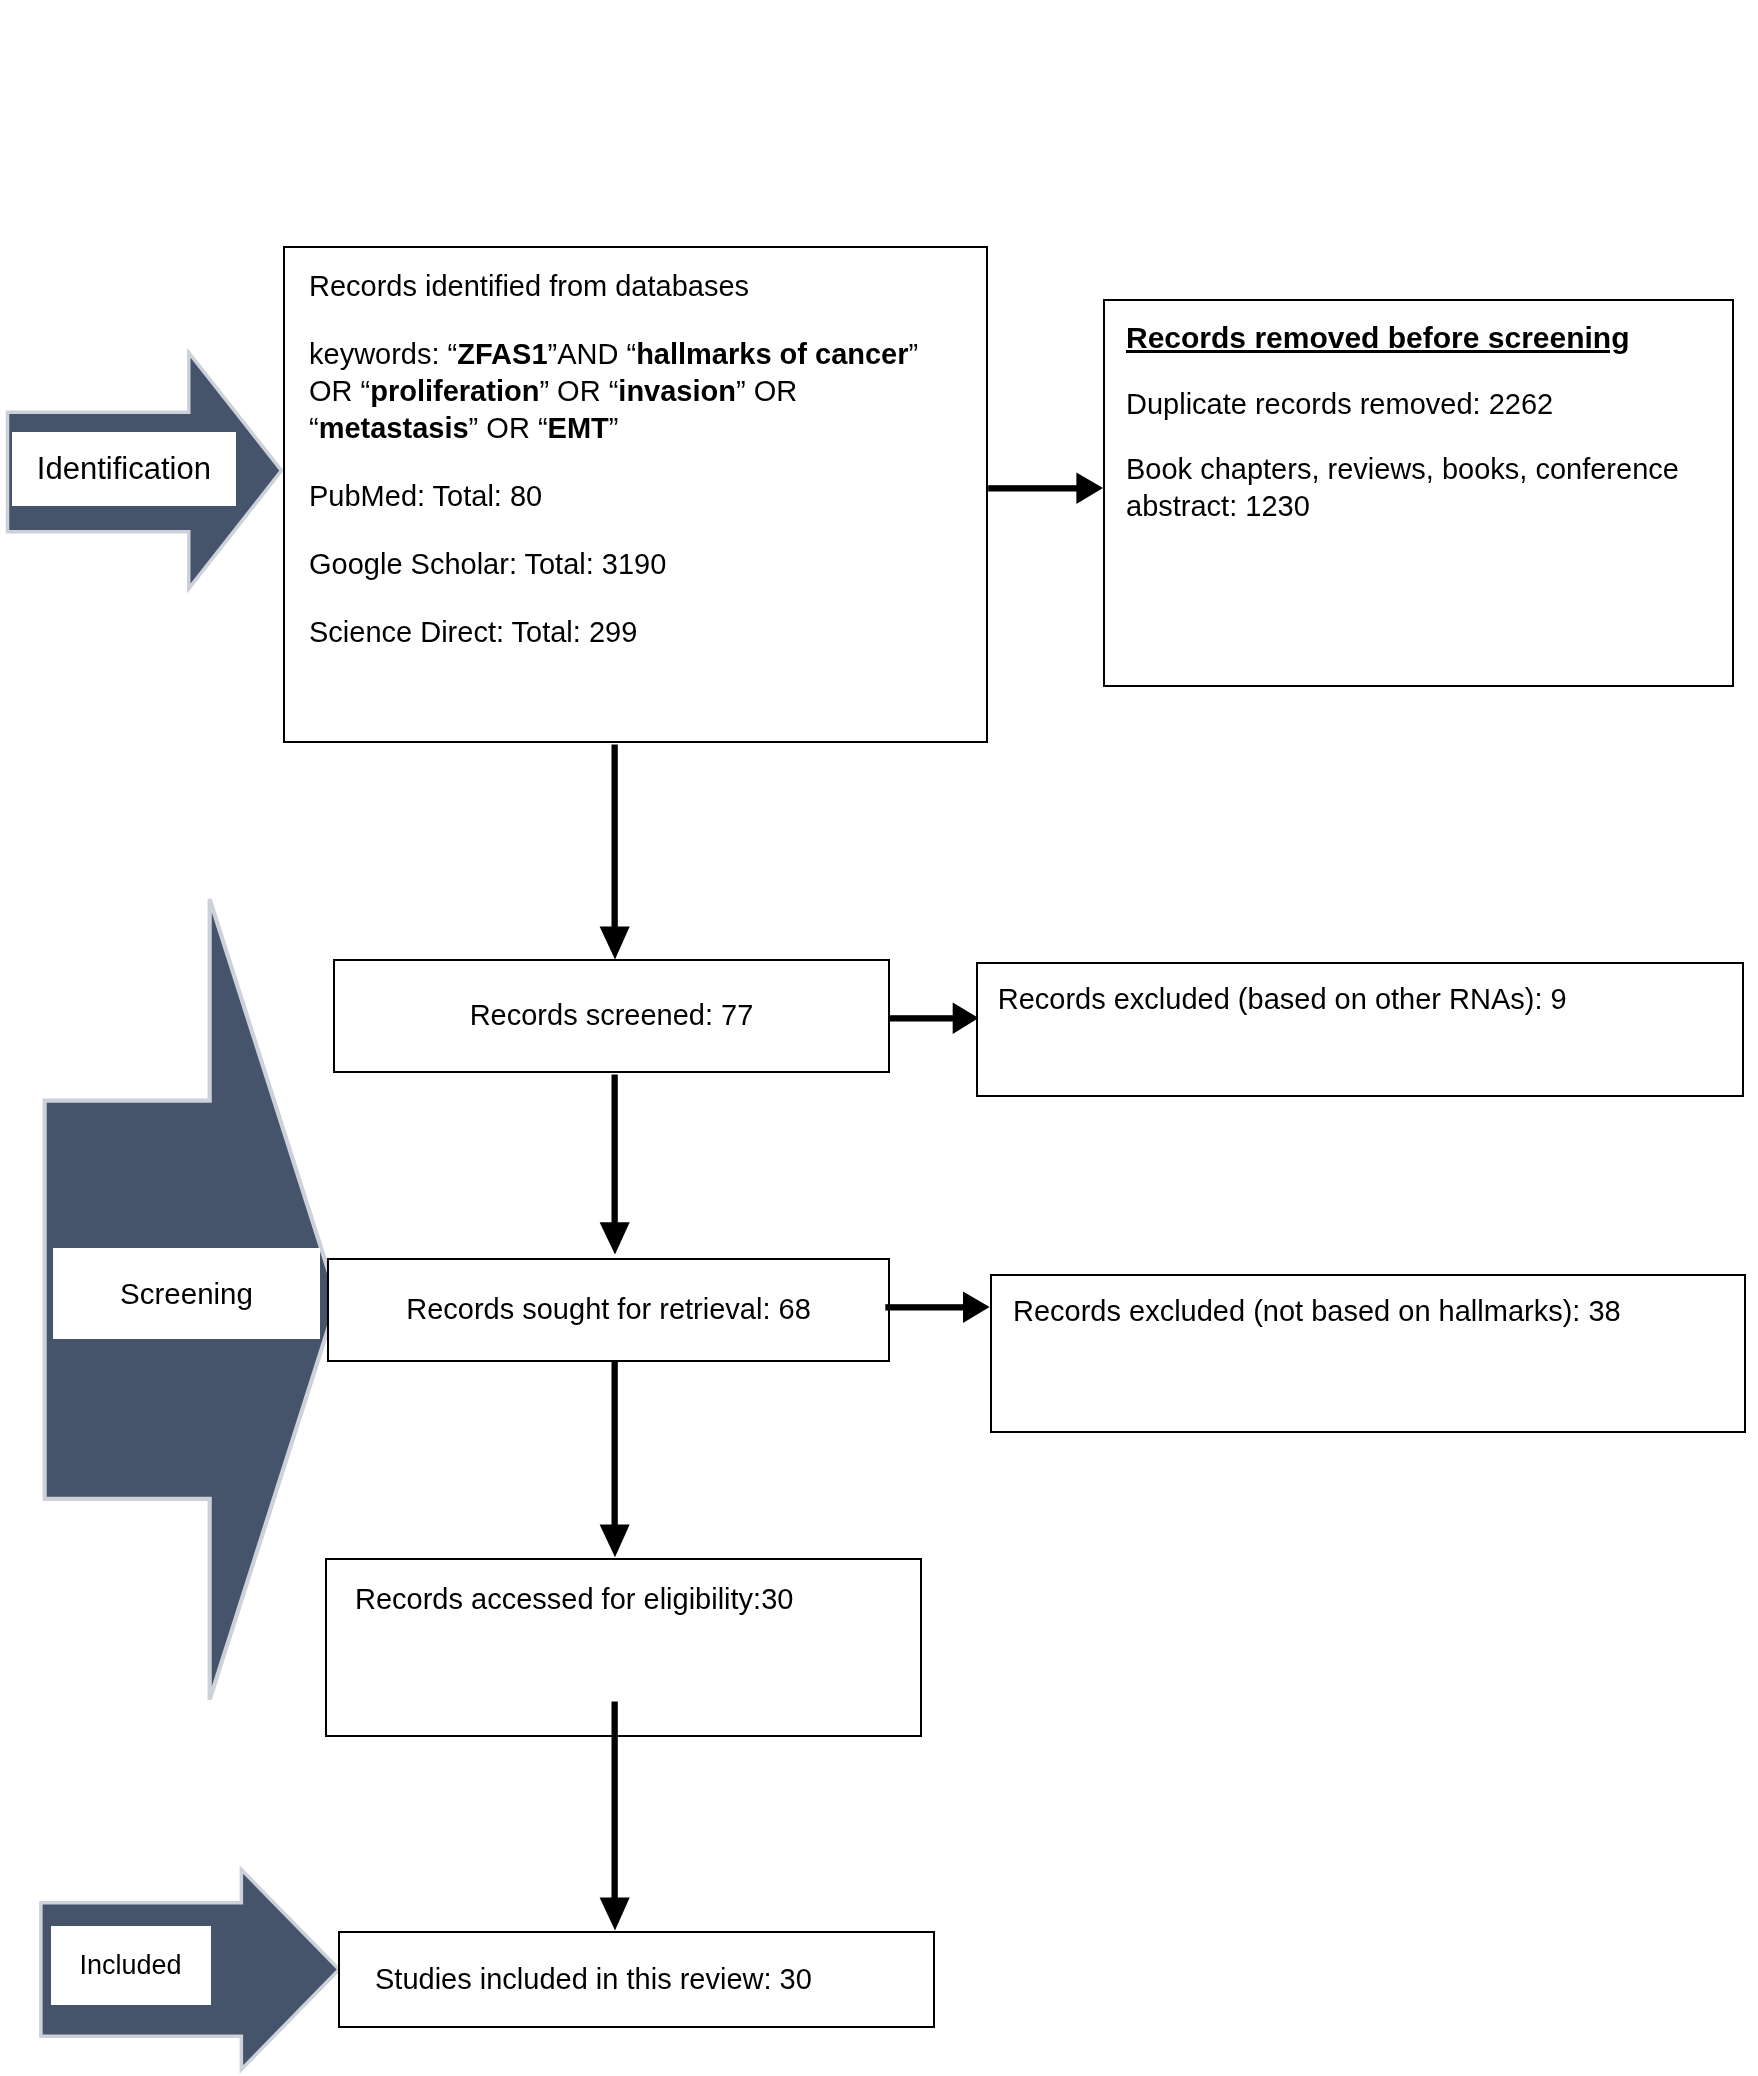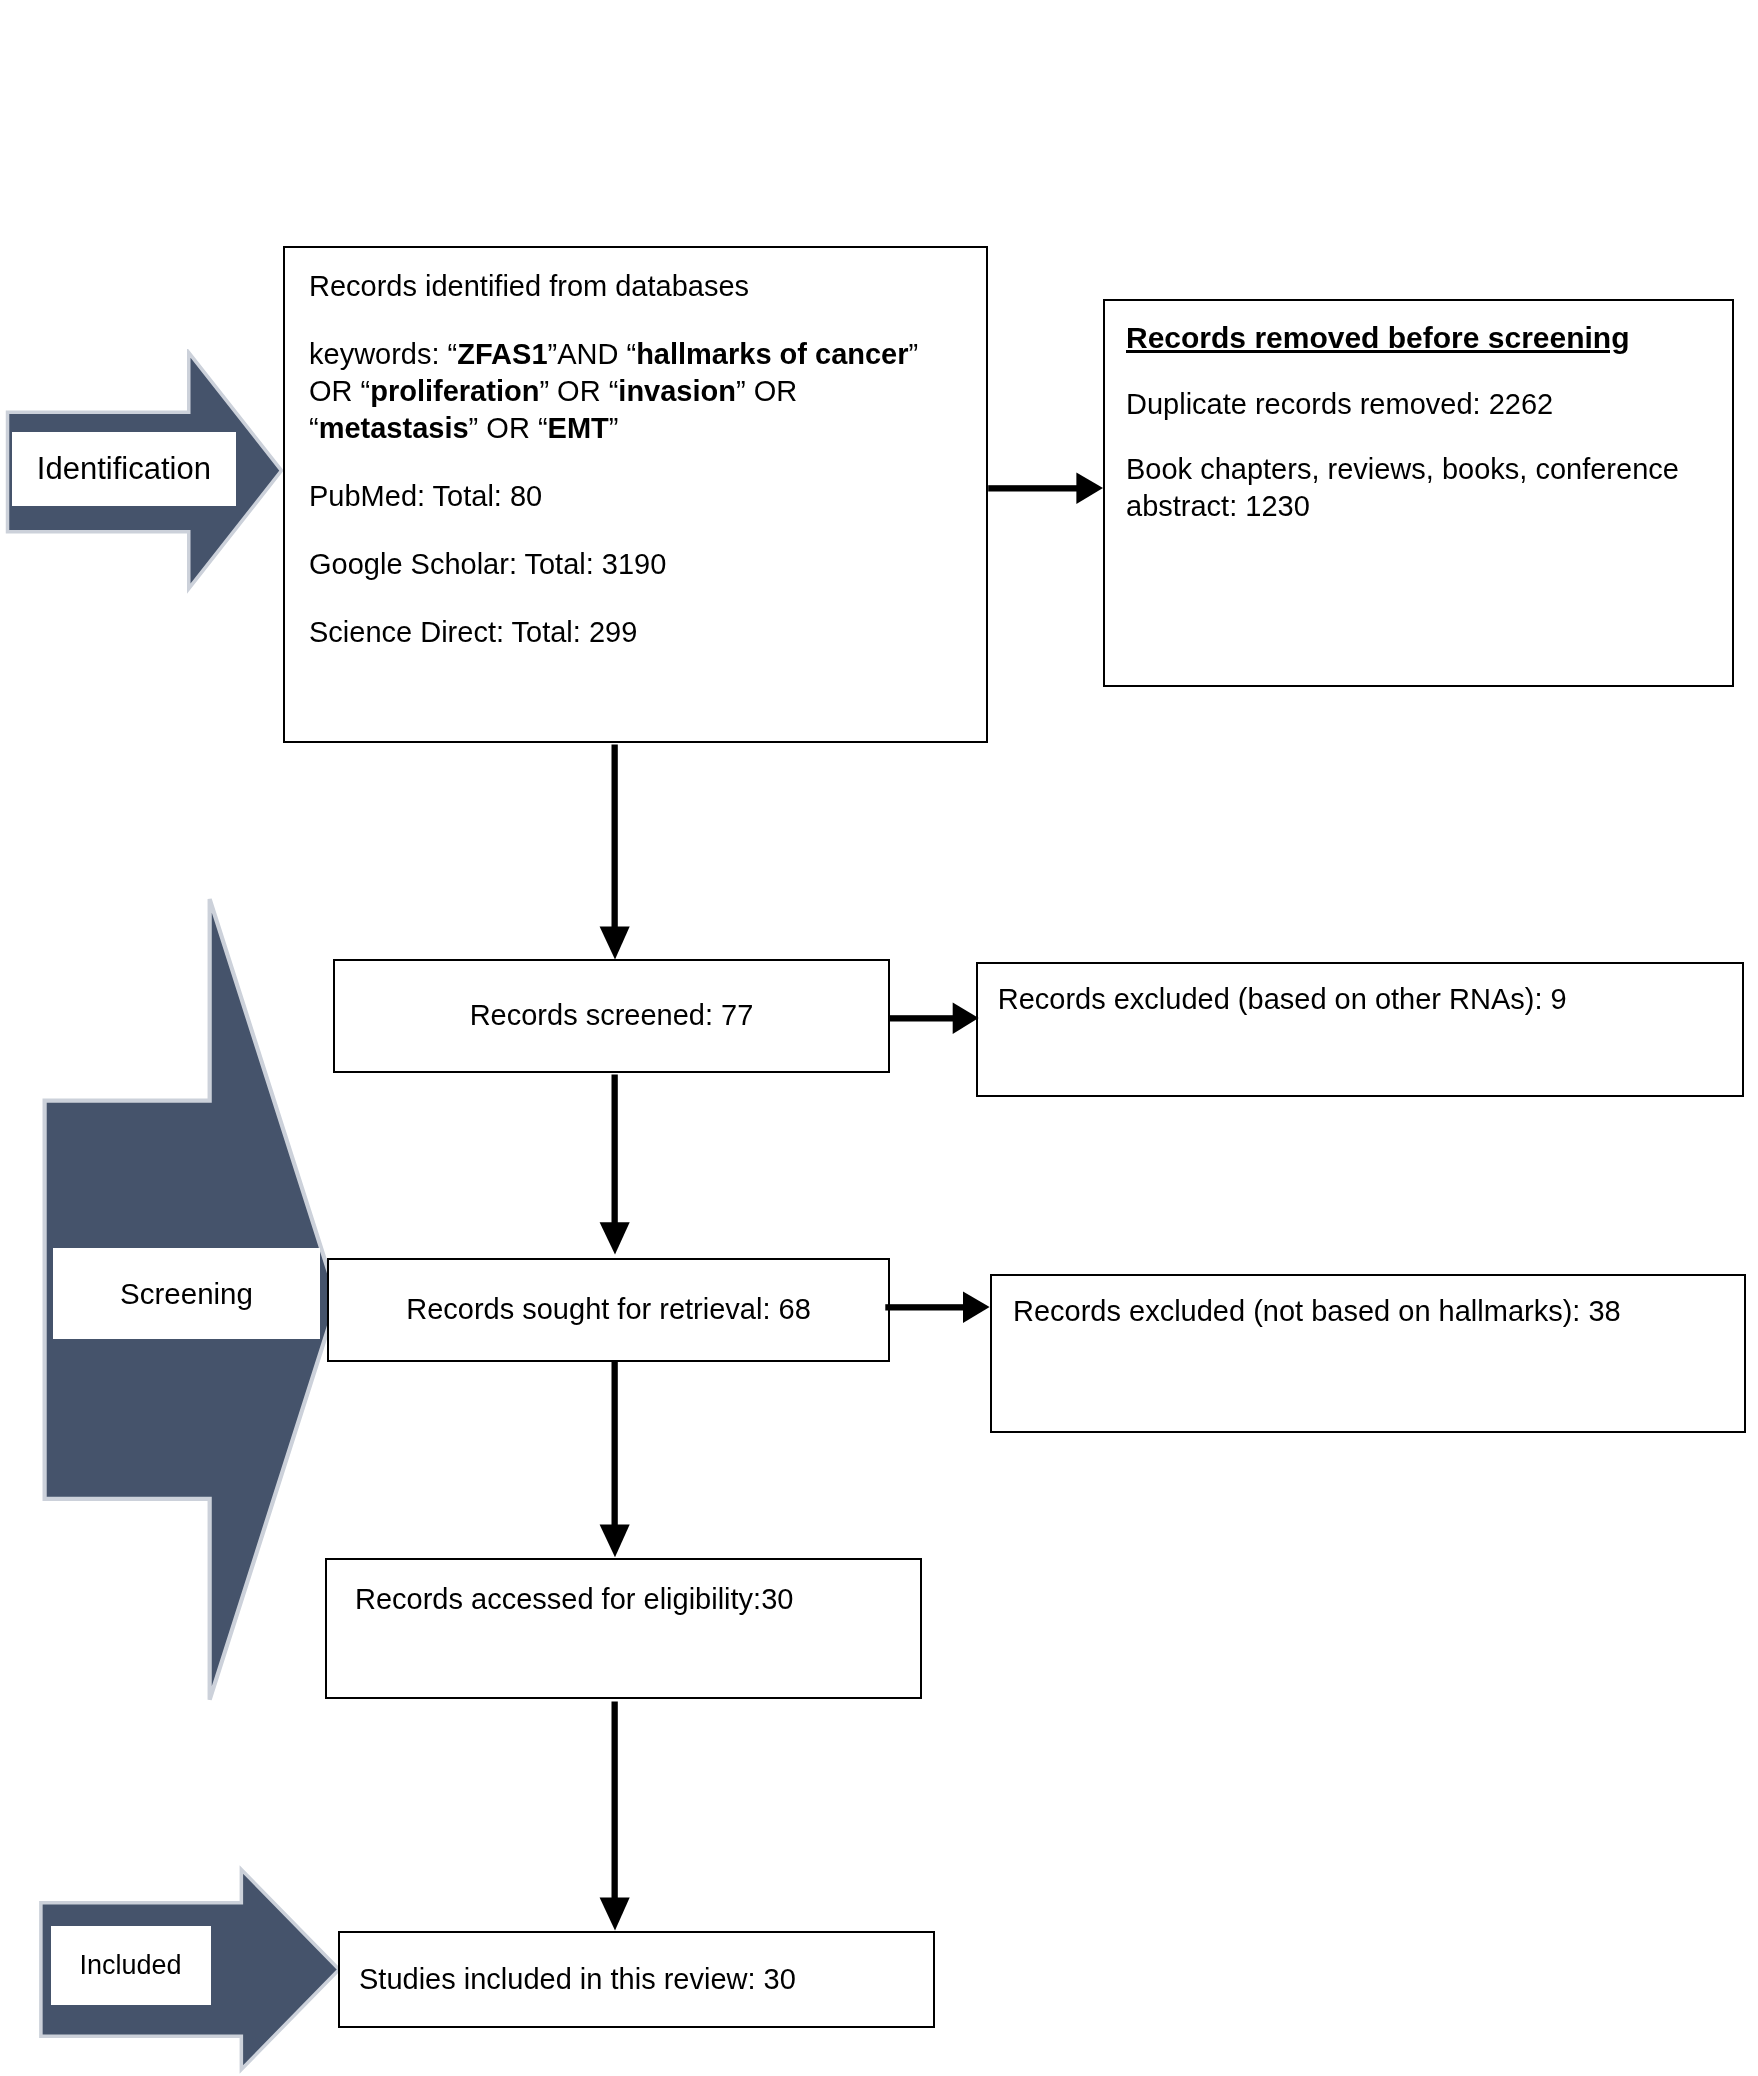--- a/index.html
+++ b/index.html
@@ -32,22 +32,22 @@
   #box-identified{left:283px;top:246px;width:705px;height:497px;padding:19.7px 24px;}
   #box-identified p{margin:0 0 31px 0;font-size:29px;}
   #box-identified p:last-child{margin-bottom:0;}
   #box-removed{left:1103px;top:299px;width:631px;height:388px;padding:18.3px 21px;border-width:2.1px;}
   #box-removed .hd{font-weight:bold;text-decoration:underline;font-size:30px;margin:0 0 28px 0;}
   #box-removed p{margin:0 0 28px 0;}
   #box-screened{left:333px;top:959px;width:557px;height:114px;}
   #box-excluded-rnas{left:976px;top:962px;width:768px;height:135px;padding:17px 19.7px;}
   #box-sought{left:327px;top:1258px;width:563px;height:104px;}
   #box-excluded-hallmarks{left:990px;top:1246px;width:756px;height:159px;padding:17px 21px;margin-top:28px;}
-  #box-eligibility{left:325px;top:1558px;width:597px;height:141px;padding:21px 28px;}
-  #box-included-studies{left:338px;top:1931px;width:597px;height:97px;display:flex;align-items:center;padding:0 0 0 19px;box-sizing:border-box;}
+  #box-eligibility{left:325px;top:1558px;width:597px;height:179px;padding:21px 28px;}
+  #box-included-studies{left:338px;top:1931px;width:597px;height:97px;display:flex;align-items:center;padding:0 0 0 35px;box-sizing:border-box;}
   
   .stage{position:absolute;}
   .stage svg{display:block;}
   .stage-label{
     position:absolute;background:#fff;
     display:flex;align-items:center;justify-content:center;
     text-align:center;
   }
   
   .conn{position:absolute;}

